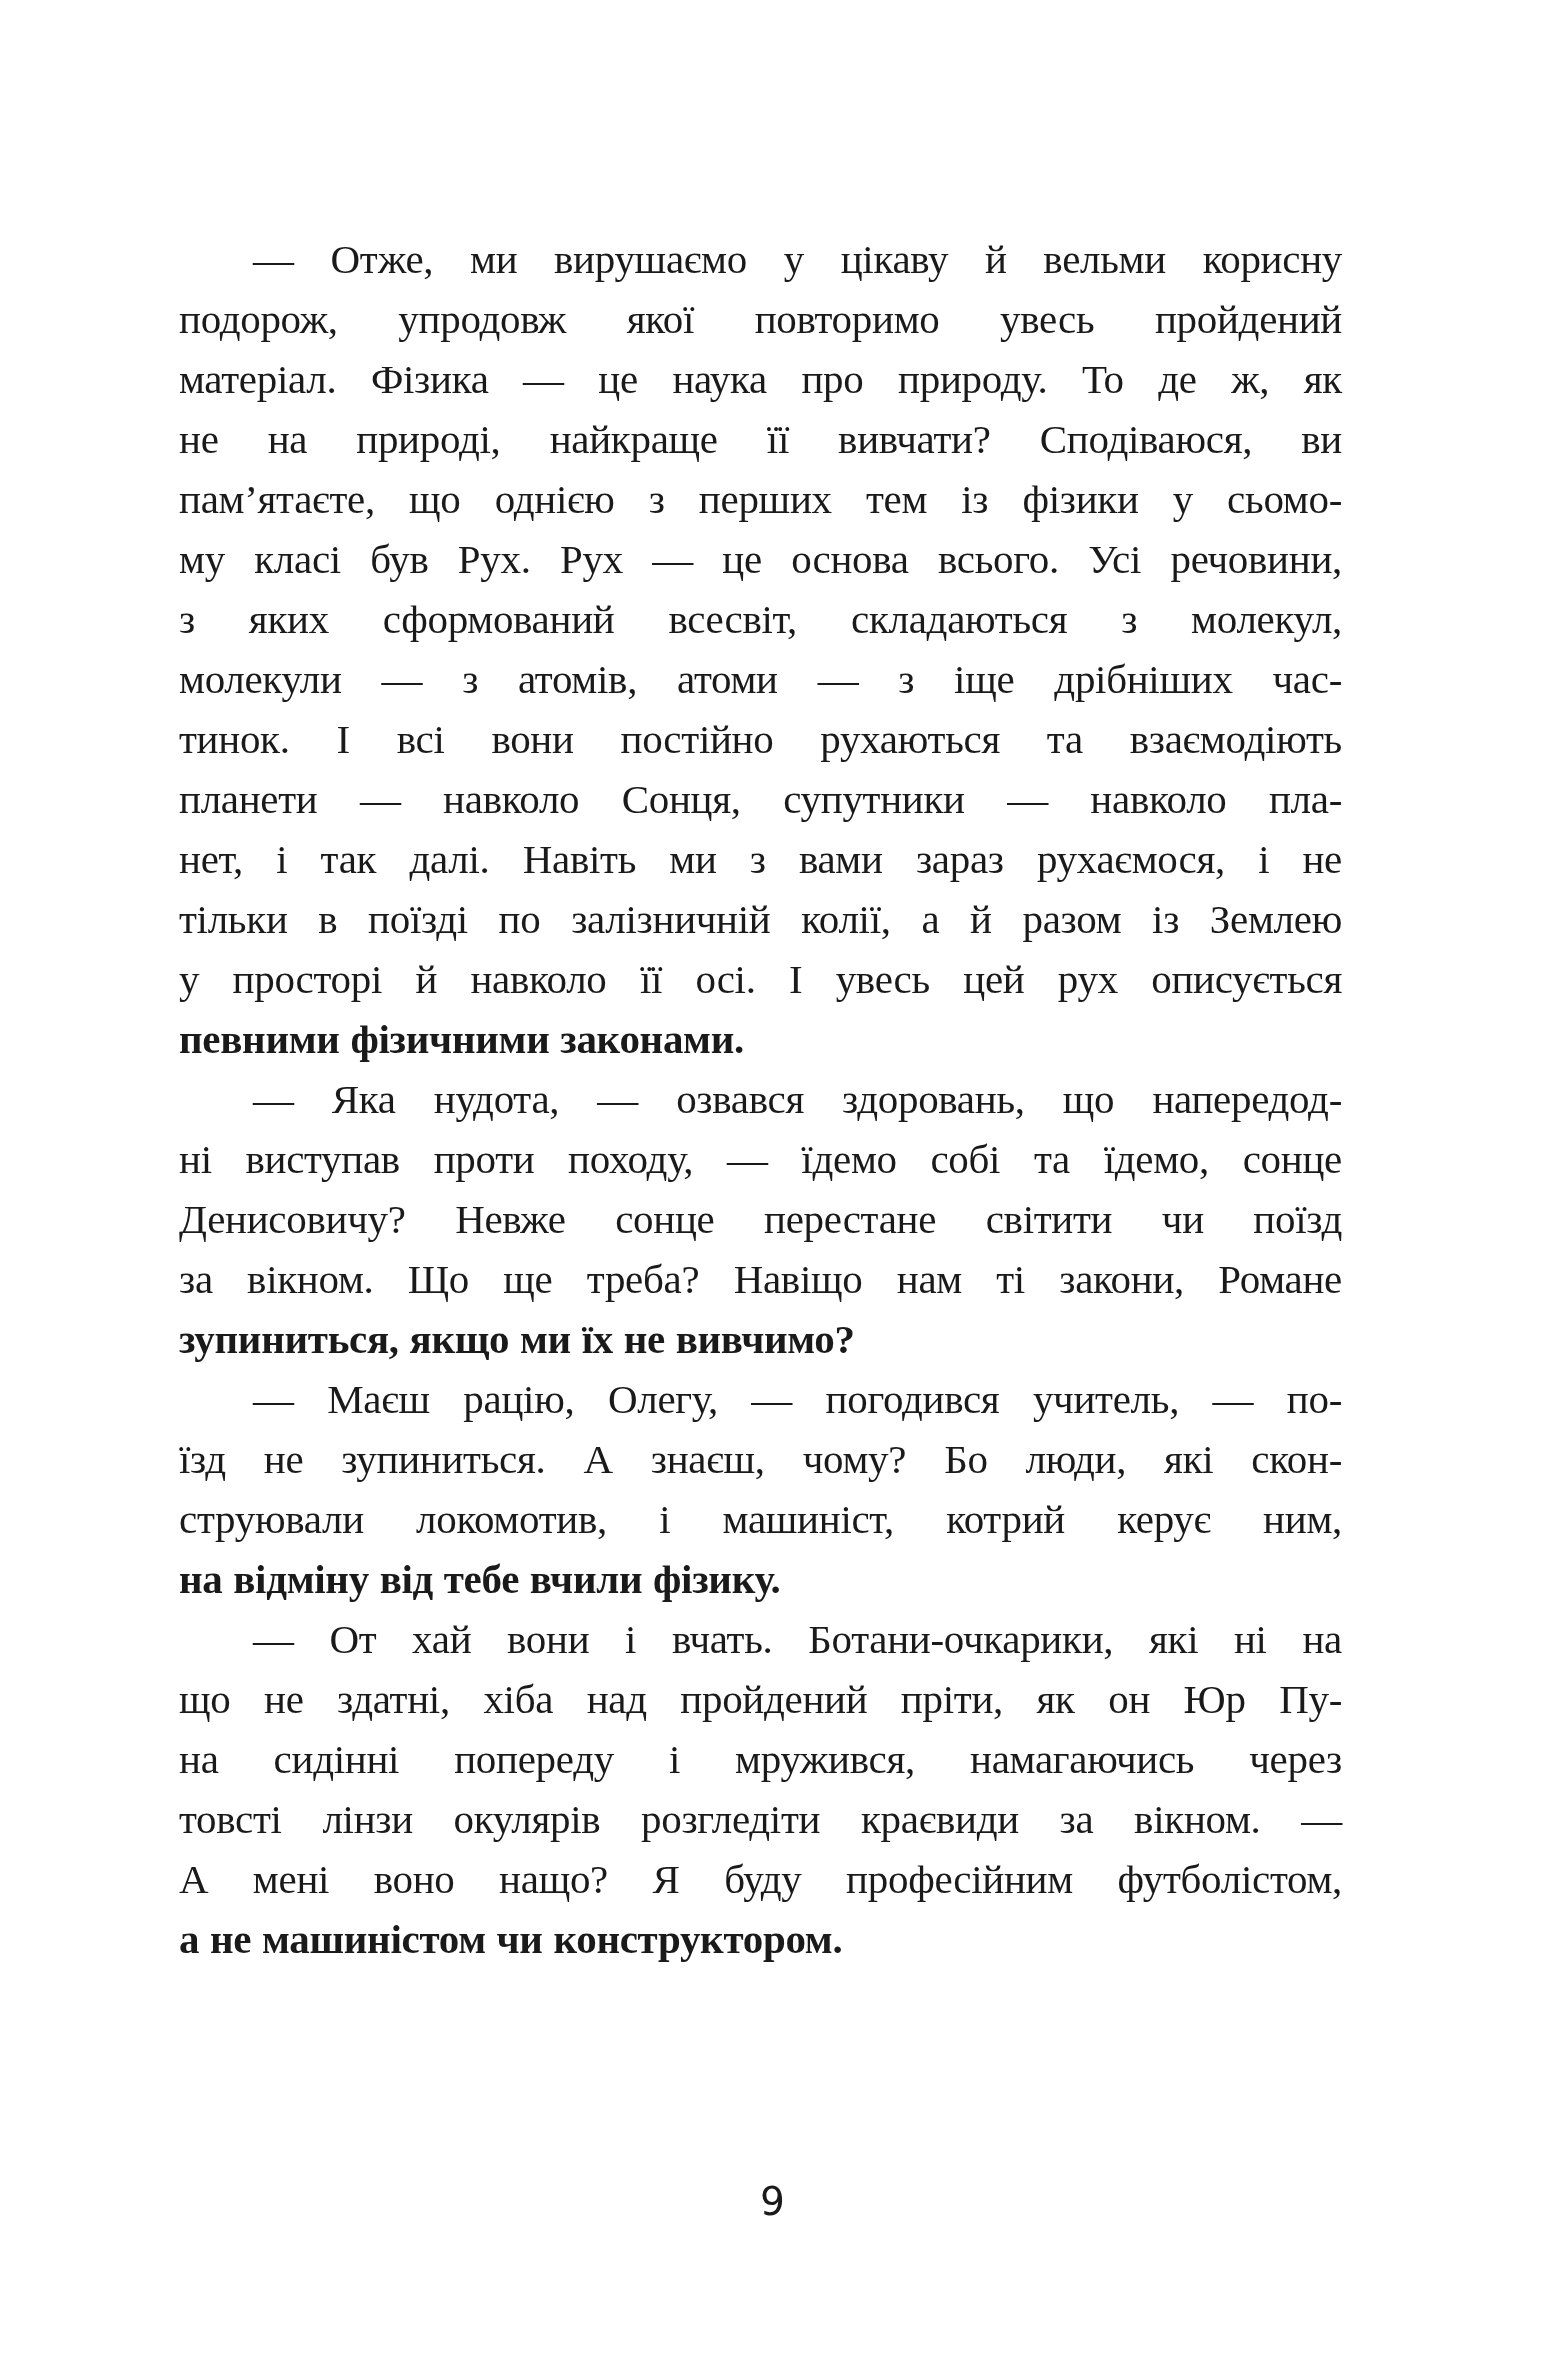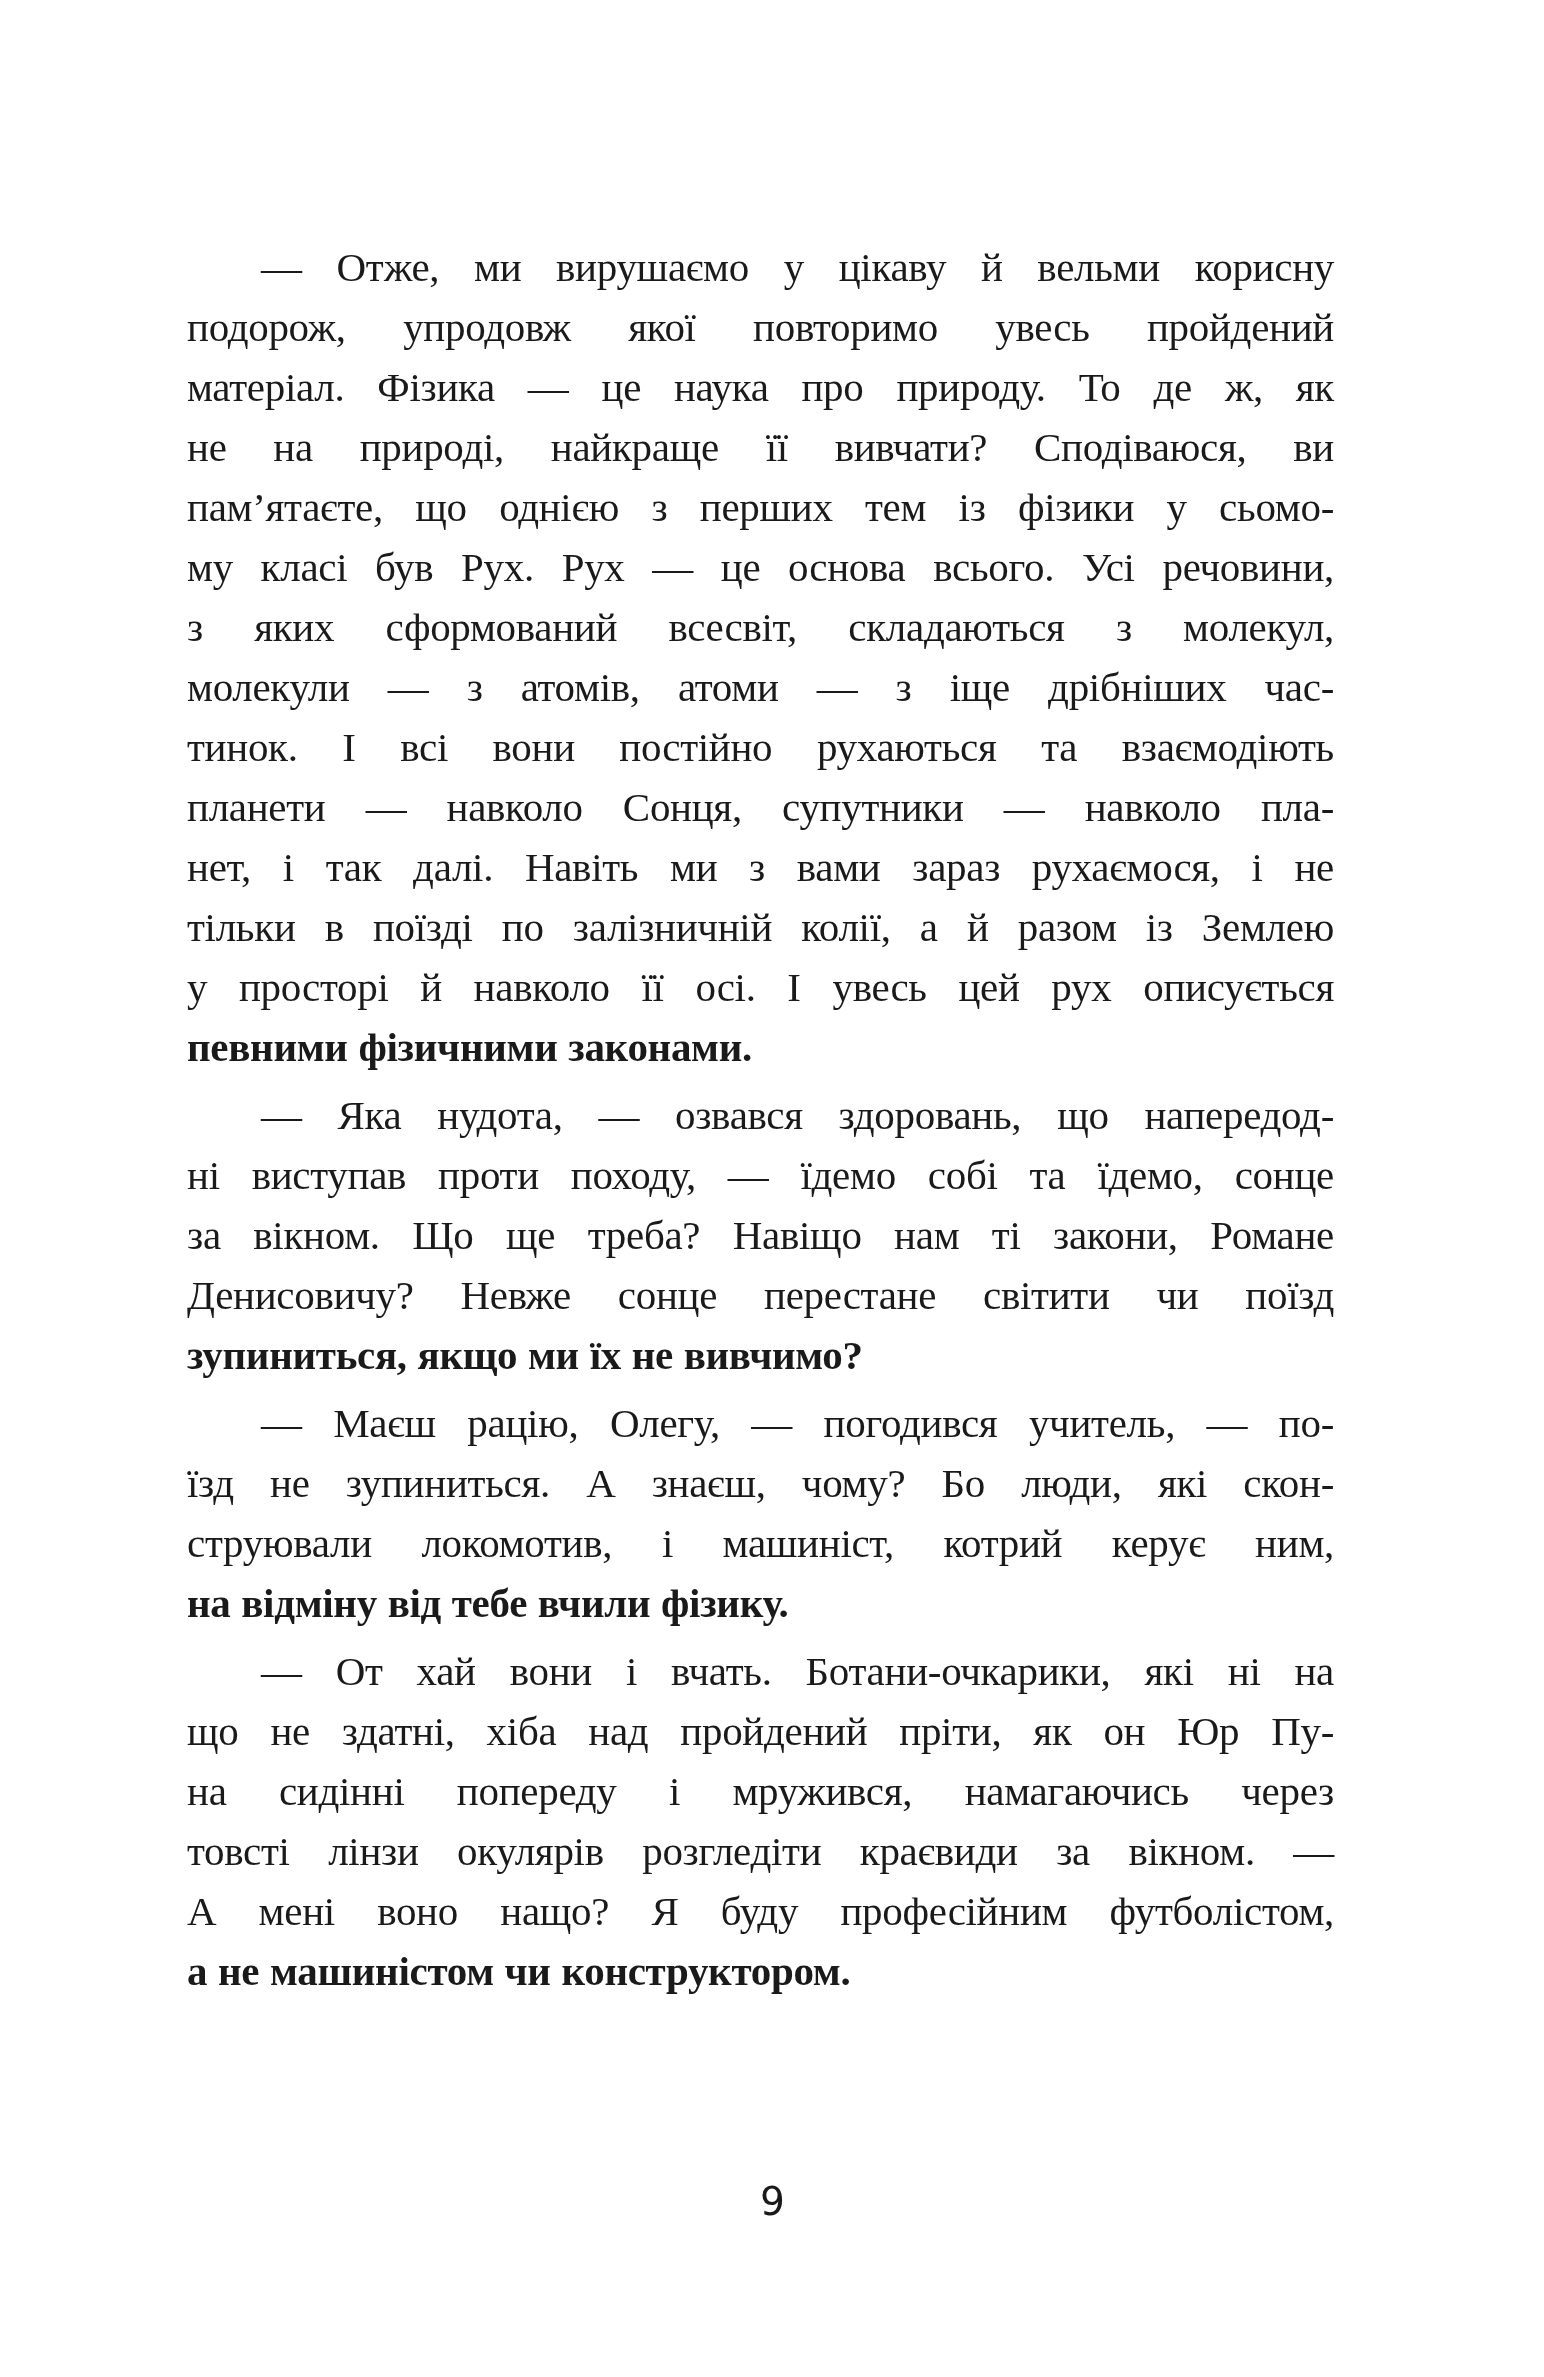--- a/index.html
+++ b/index.html
@@ -15,21 +15,21 @@
       color: #1a1a1a;
       font-family: "Liberation Serif", "DejaVu Serif", serif;
     }
     .page-text {
       position: absolute;
       left: 179px;
       top: 229px;
       width: 1163px;
     }
     .para {
-      margin: 8px;
+      margin: 0;
       padding: 0;
     }
     .line {
       display: block;
       height: 60px;
       line-height: 60px;
       font-size: 41px;
       white-space: nowrap;
       text-align: justify;
       text-align-last: justify;
@@ -73,22 +73,22 @@
     <span class="line">планети — навколо Сонця, супутники — навколо пла-</span>
     <span class="line">нет, і так далі. Навіть ми з вами зараз рухаємося, і не</span>
     <span class="line">тільки в поїзді по залізничній колії, а й разом із Землею</span>
     <span class="line">у просторі й навколо її осі. І увесь цей рух описується</span>
     <span class="line last">певними фізичними законами.</span>
   </div>
 
   <div class="para">
     <span class="line first">— Яка нудота, — озвався здоровань, що напередод-</span>
     <span class="line">ні виступав проти походу, — їдемо собі та їдемо, сонце</span>
+    <span class="line">Денисовичу? Невже сонце перестане світити чи поїзд</span>
     <span class="line">за вікном. Що ще треба? Навіщо нам ті закони, Романе</span>
-    <span class="line">Денисовичу? Невже сонце перестане світити чи поїзд</span>
     <span class="line last">зупиниться, якщо ми їх не вивчимо?</span>
   </div>
 
   <div class="para">
     <span class="line first">— Маєш рацію, Олегу, — погодився учитель, — по-</span>
     <span class="line">їзд не зупиниться. А знаєш, чому? Бо люди, які скон-</span>
     <span class="line">струювали локомотив, і машиніст, котрий керує ним,</span>
     <span class="line last">на відміну від тебе вчили фізику.</span>
   </div>
 

